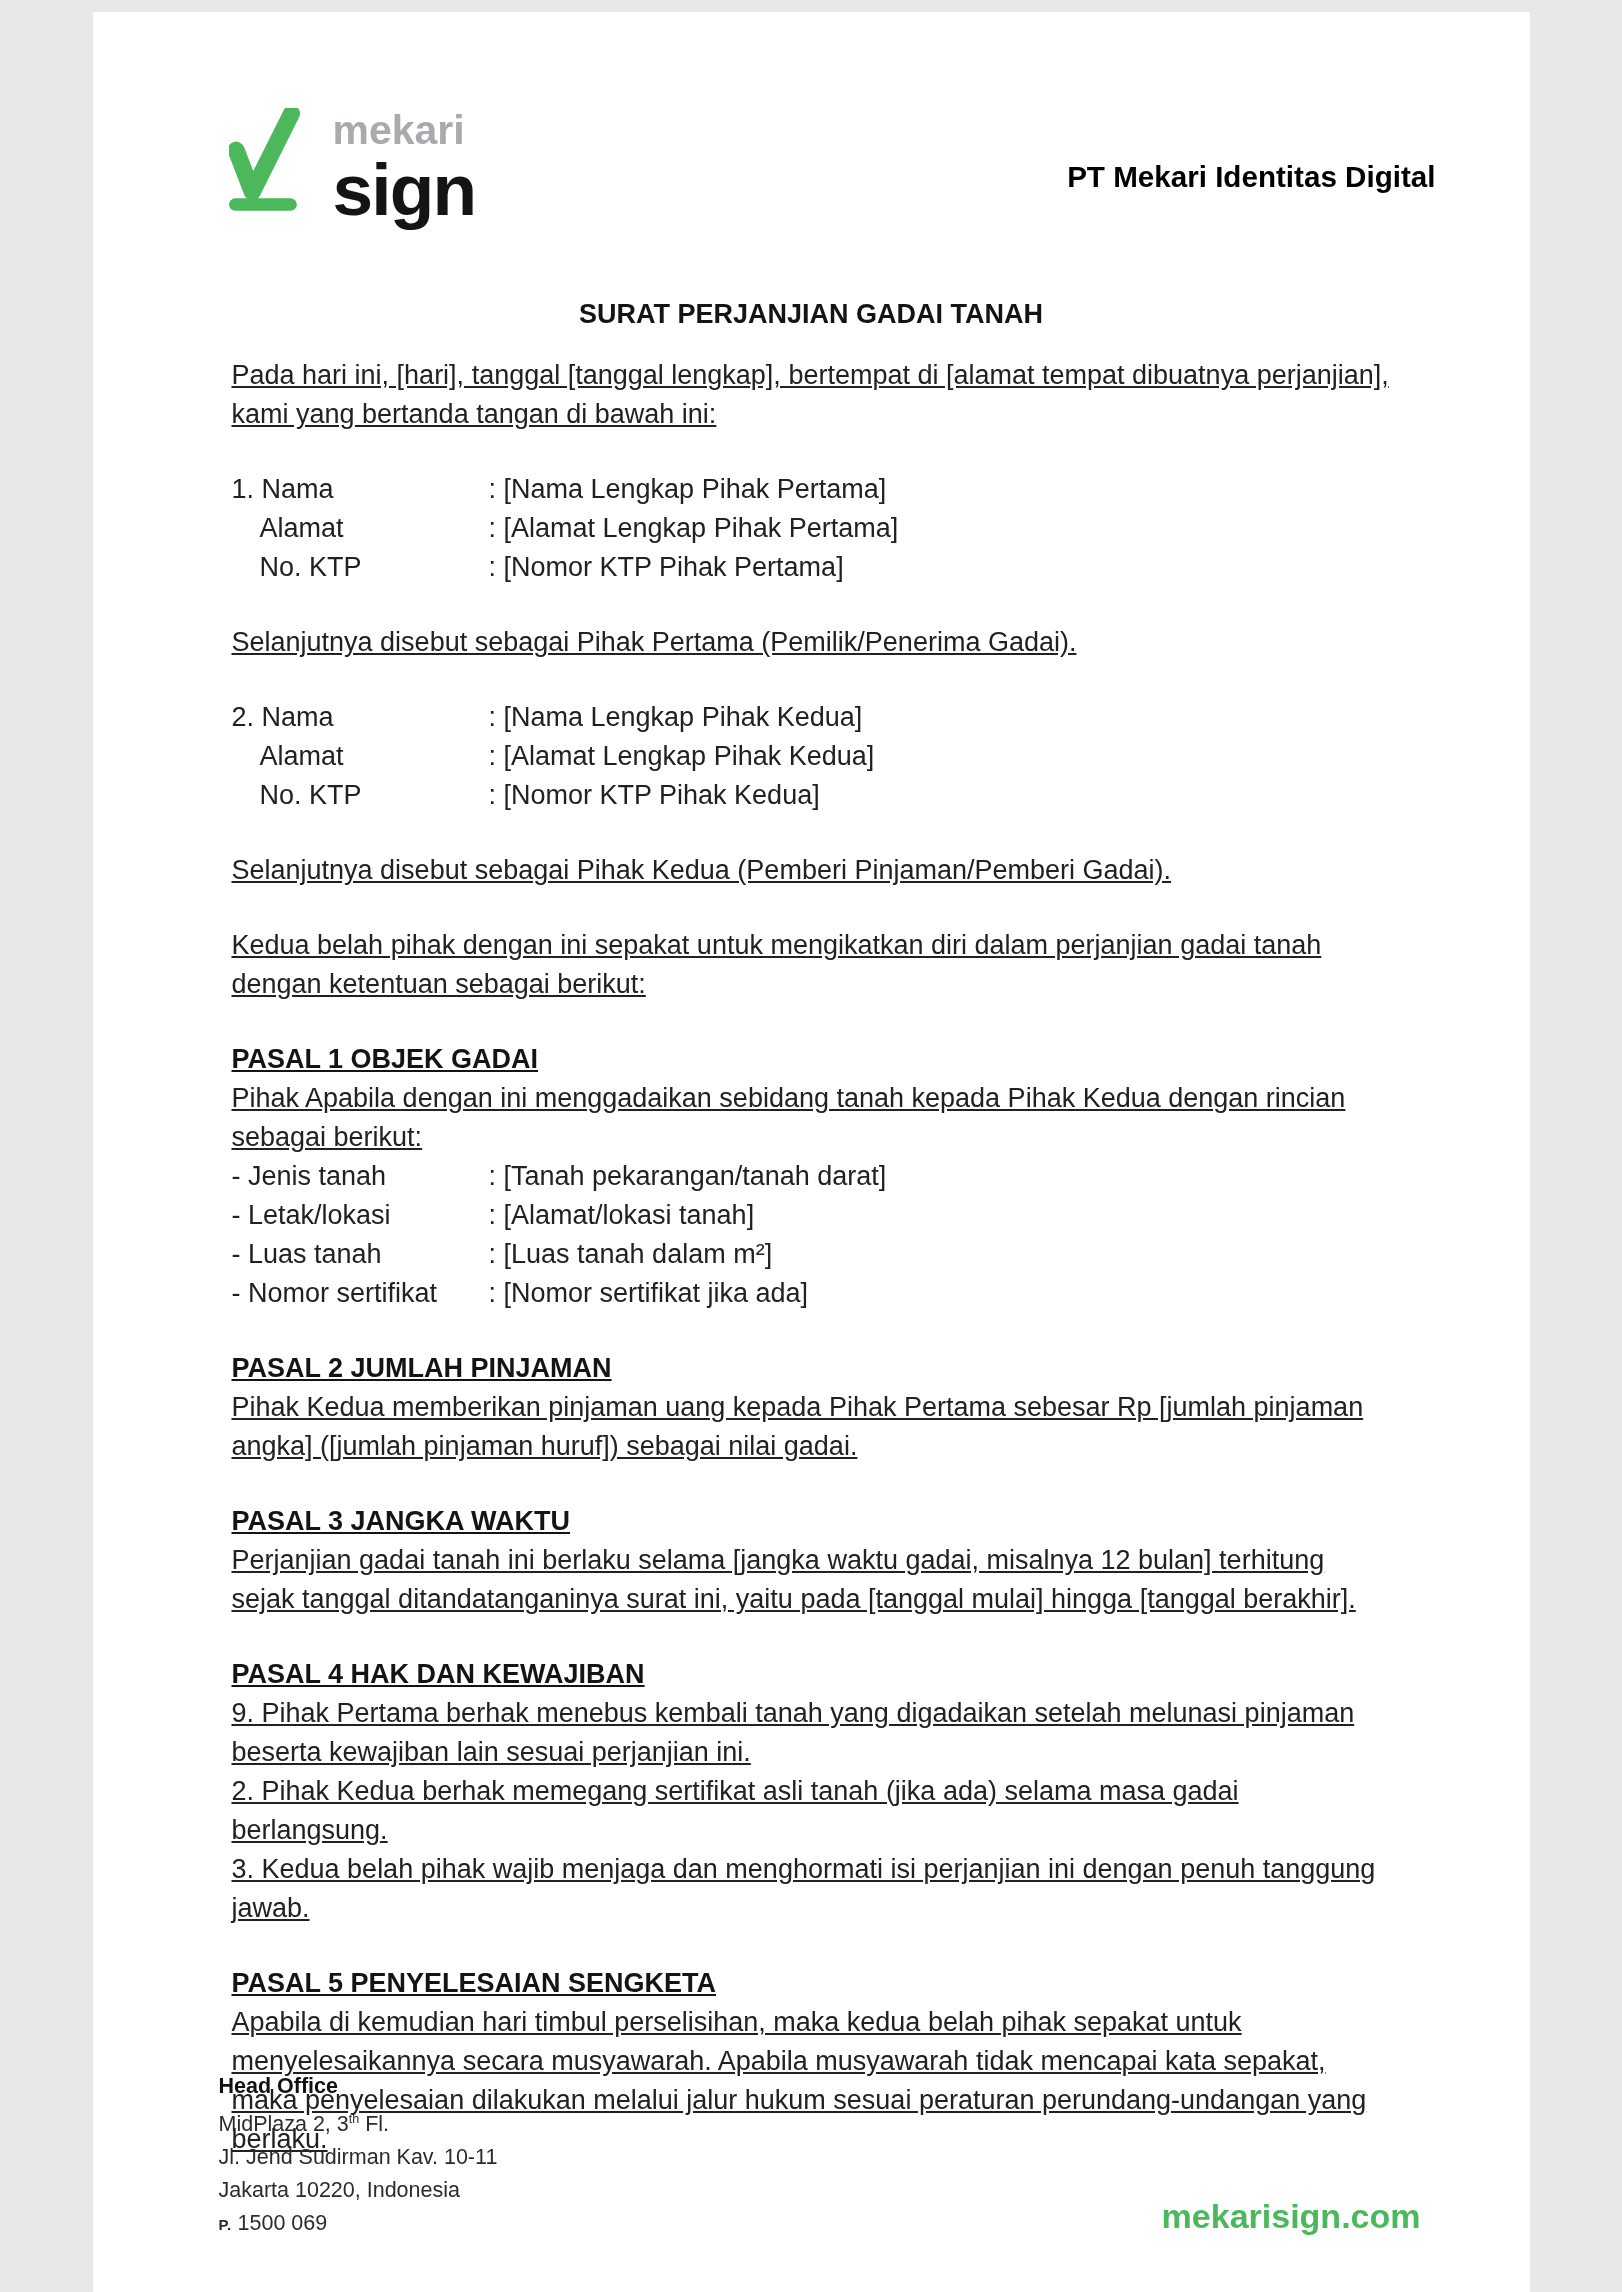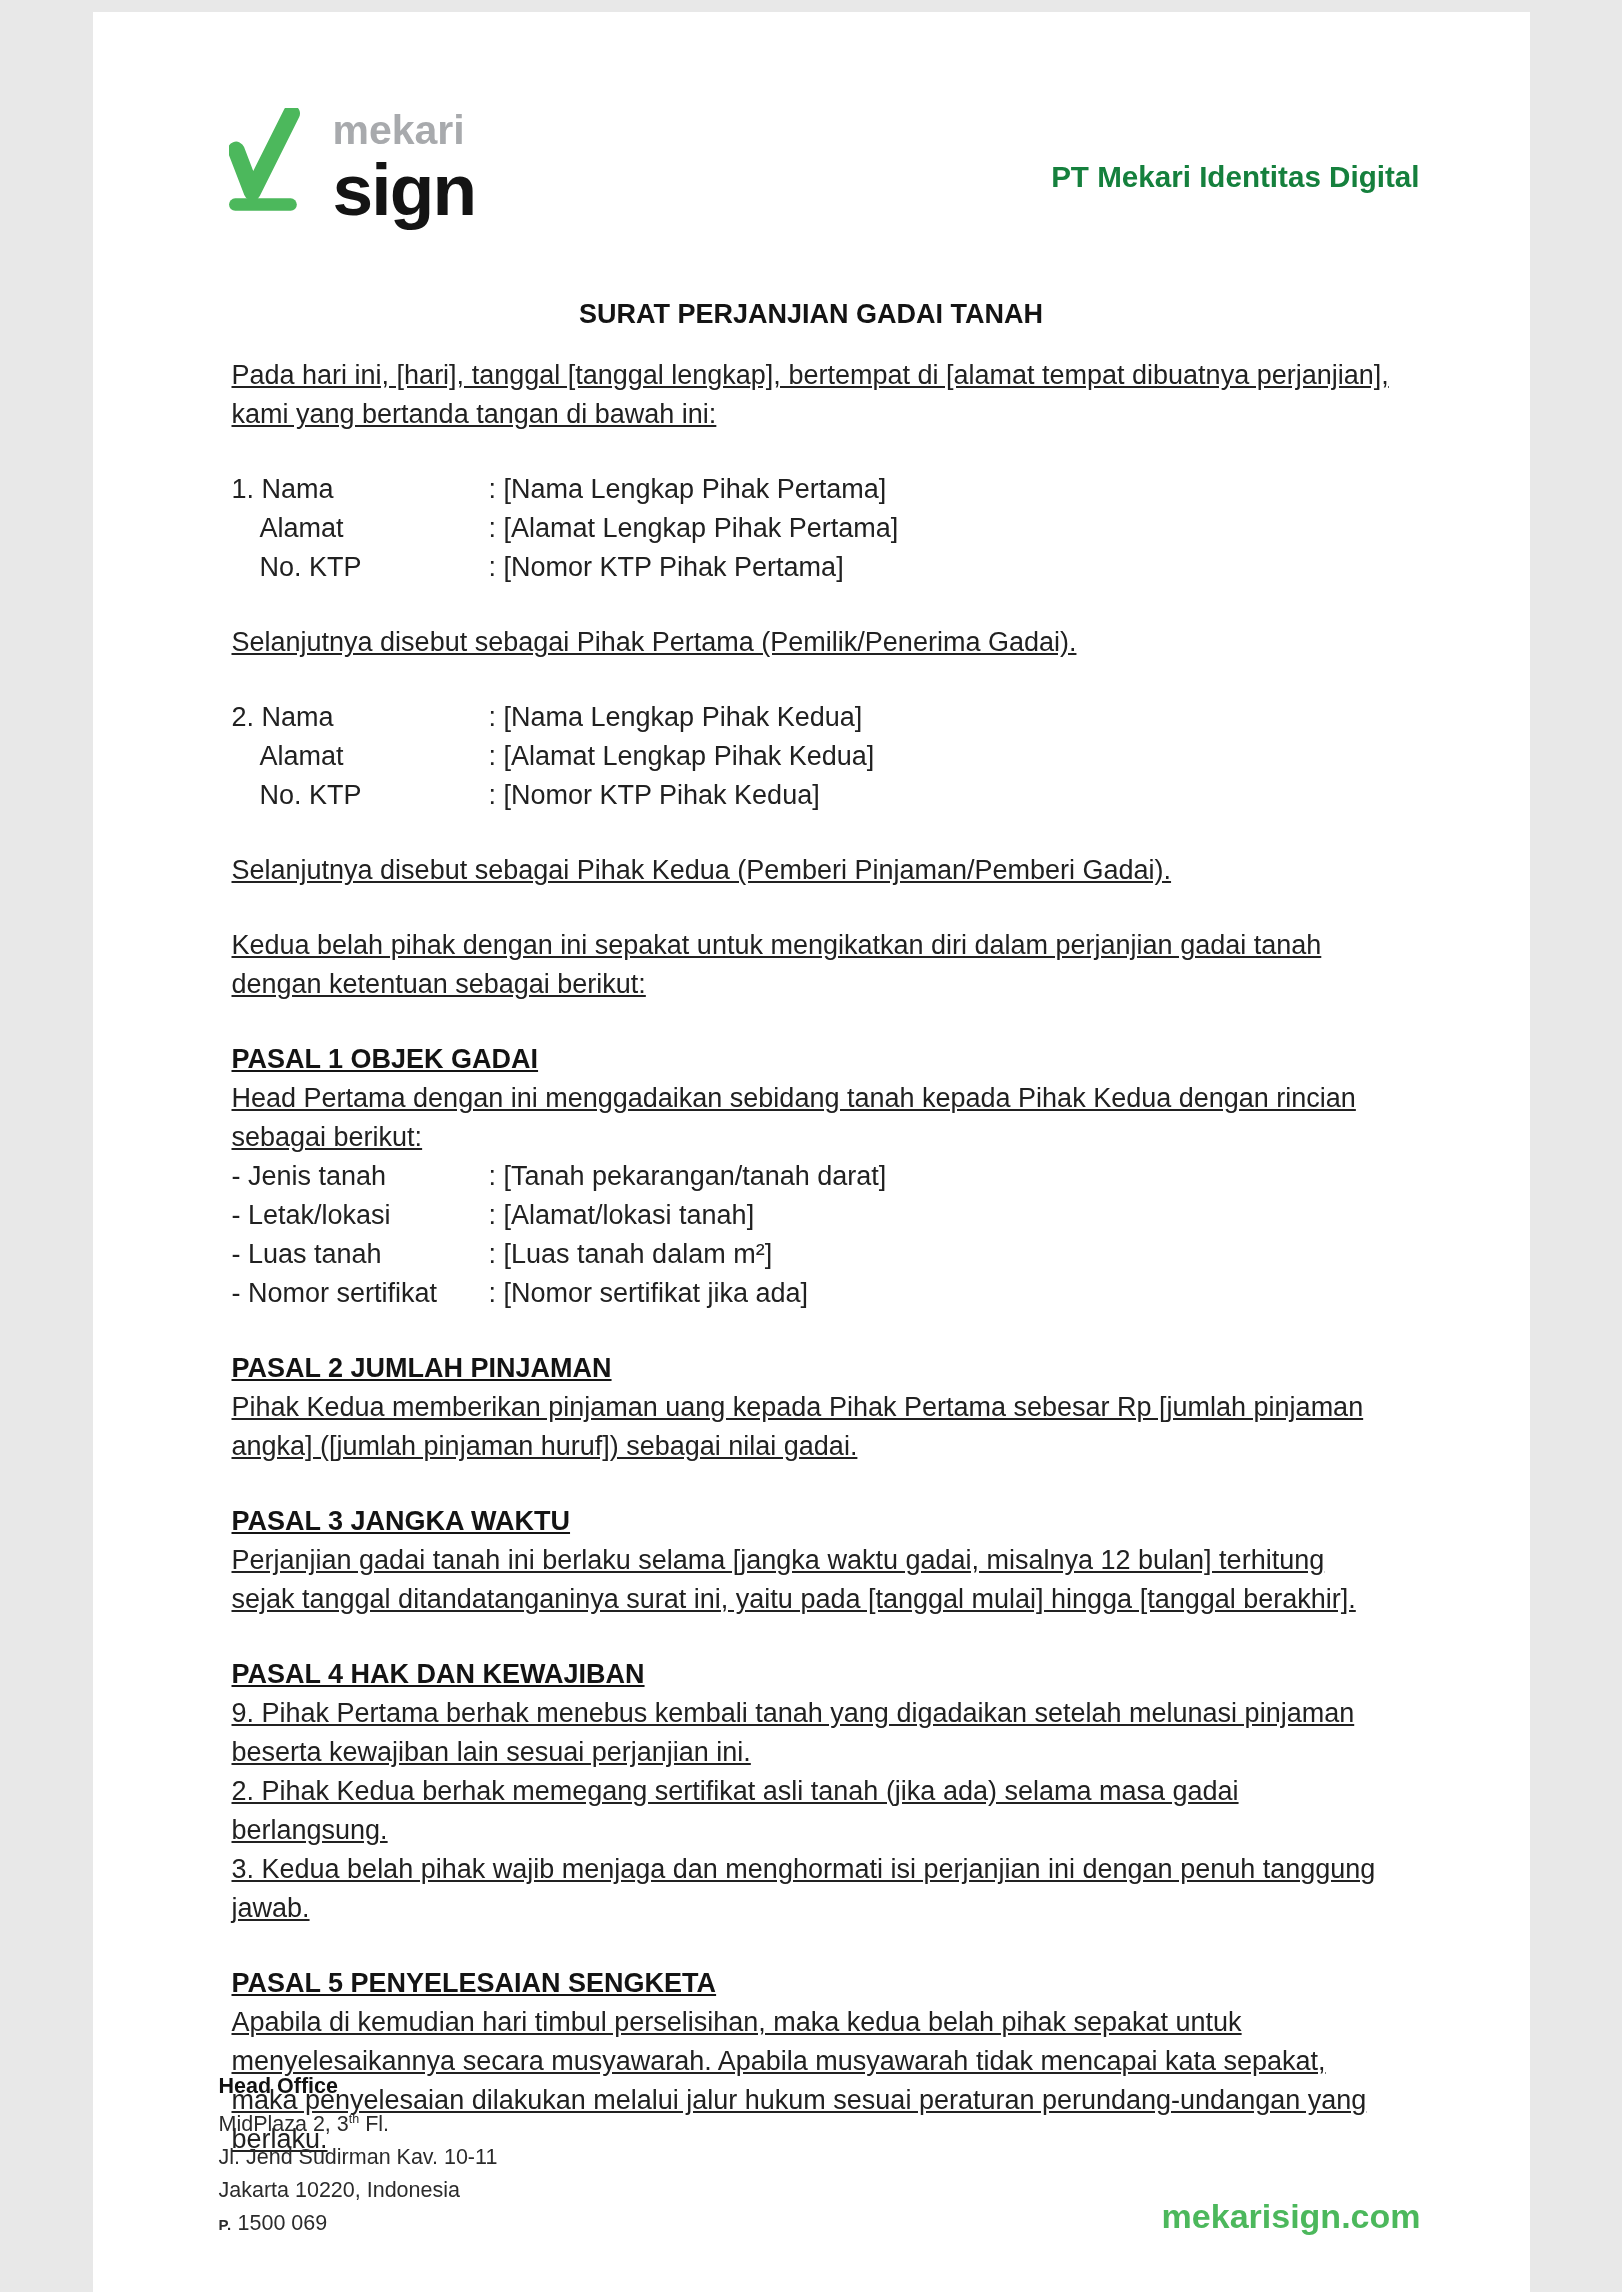--- a/index.html
+++ b/index.html
@@ -17,22 +17,22 @@
   .logo{position:absolute;left:0;top:0;display:flex;align-items:flex-start;}
   .logo-mark{width:75px;height:103px;margin-top:23px;}
   .logo-words{margin-left:29px;line-height:1;}
   .logo-word-top{
     font-size:41px;font-weight:700;color:#a8aaad;letter-spacing:0px;margin-top:25px;
   }
   .logo-word-bottom{
     font-size:73px;font-weight:700;color:#141414;letter-spacing:-1.8px;margin-top:1.8px;
   }
   .company{
-    position:absolute;right:16px;top:75px;
-    font-size:29.6px;font-weight:700;color:#15803d;white-space:nowrap;
+    position:absolute;right:0;top:75px;
+    font-size:29.6px;font-weight:700;color:#000000;white-space:nowrap;
   }
   
   .content{
     position:absolute;top:283px;left:139px;right:139px;
     font-size:27px;line-height:39px;color:#212121;
   }
   .doc-title{
     font-size:27px;font-weight:700;text-align:center;
     margin:0 0 22.4px 0;line-height:39px;color:#141414;
   }
@@ -113,21 +113,21 @@
         <span class="kv-value">: [Nomor KTP Pihak Kedua]</span>
       </div>
     </div>
 
     <p class="block">Selanjutnya disebut sebagai Pihak Kedua (Pemberi Pinjaman/Pemberi Gadai).</p>
 
     <p class="block">Kedua belah pihak dengan ini sepakat untuk mengikatkan diri dalam perjanjian gadai tanah dengan ketentuan sebagai berikut:</p>
 
     <div class="block">
       <p class="pasal-heading">PASAL 1 OBJEK GADAI</p>
-      <p>Head Pertama dengan ini menggadaikan sebidang tanah kepada Pihak Kedua dengan rincian sebagai berikut:</p>
+      <p>Pihak Apabila dengan ini menggadaikan sebidang tanah kepada Pihak Kedua dengan rincian sebagai berikut:</p>
       <div class="kv-row">
         <span class="kv-label">- Jenis tanah</span>
         <span class="kv-value">: [Tanah pekarangan/tanah darat]</span>
       </div>
       <div class="kv-row">
         <span class="kv-label">- Letak/lokasi</span>
         <span class="kv-value">: [Alamat/lokasi tanah]</span>
       </div>
       <div class="kv-row">
         <span class="kv-label">- Luas tanah</span>

